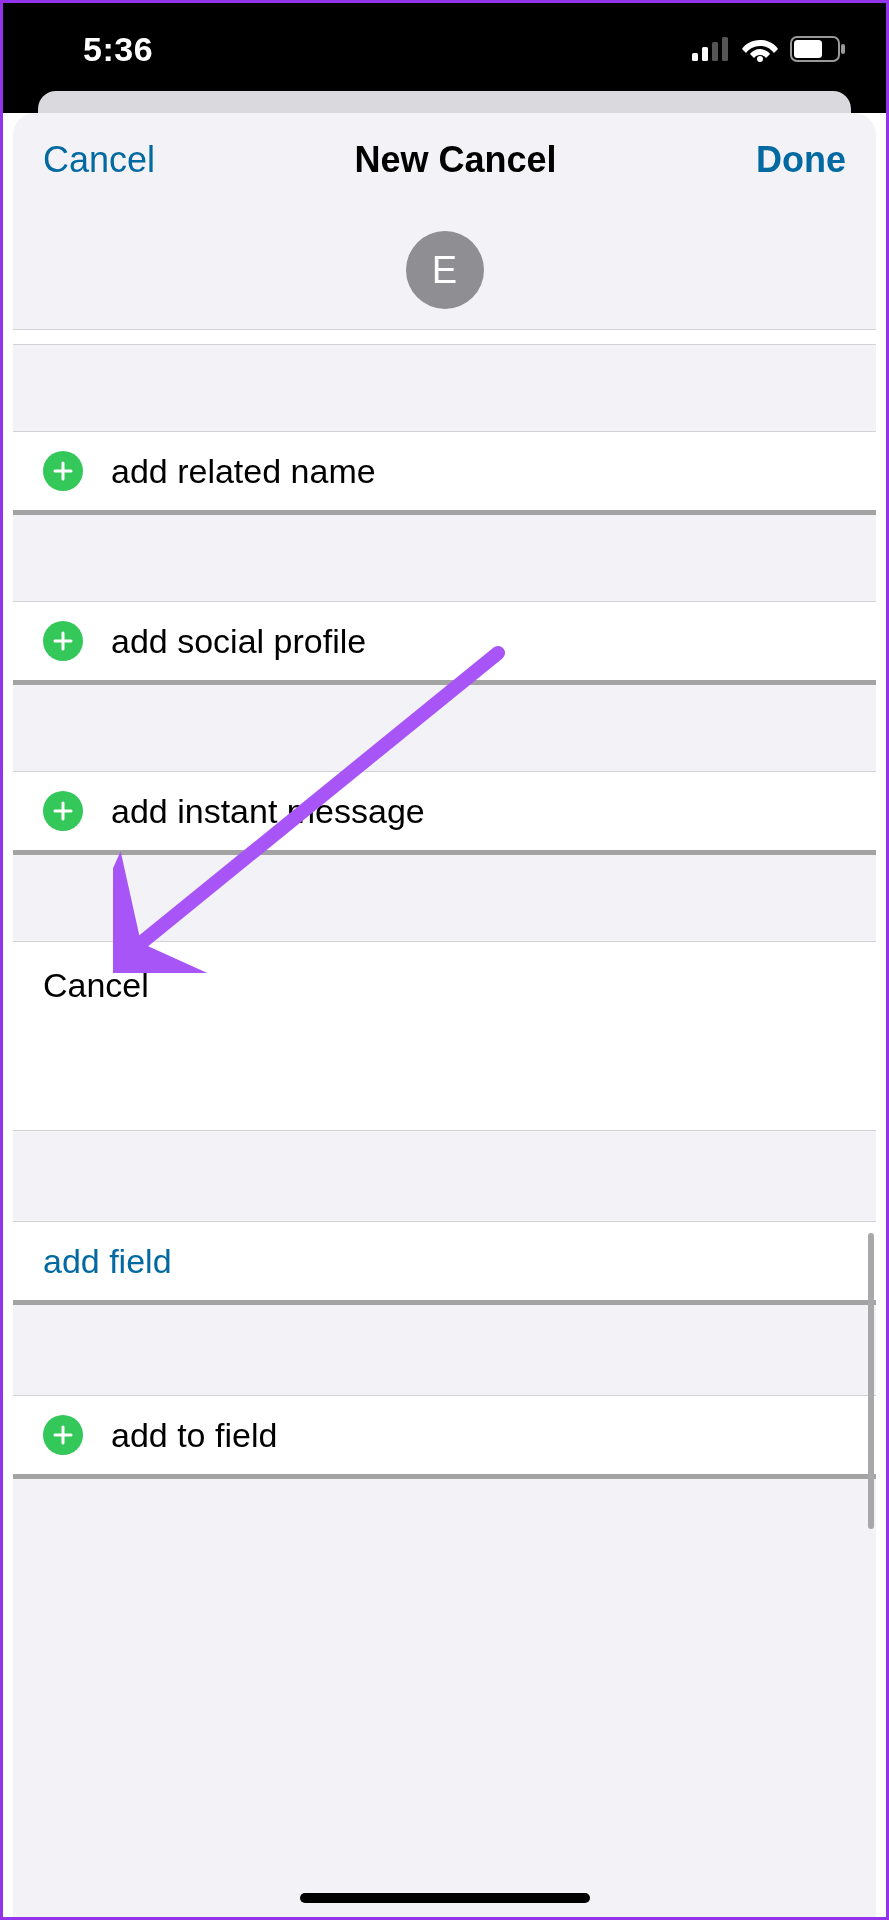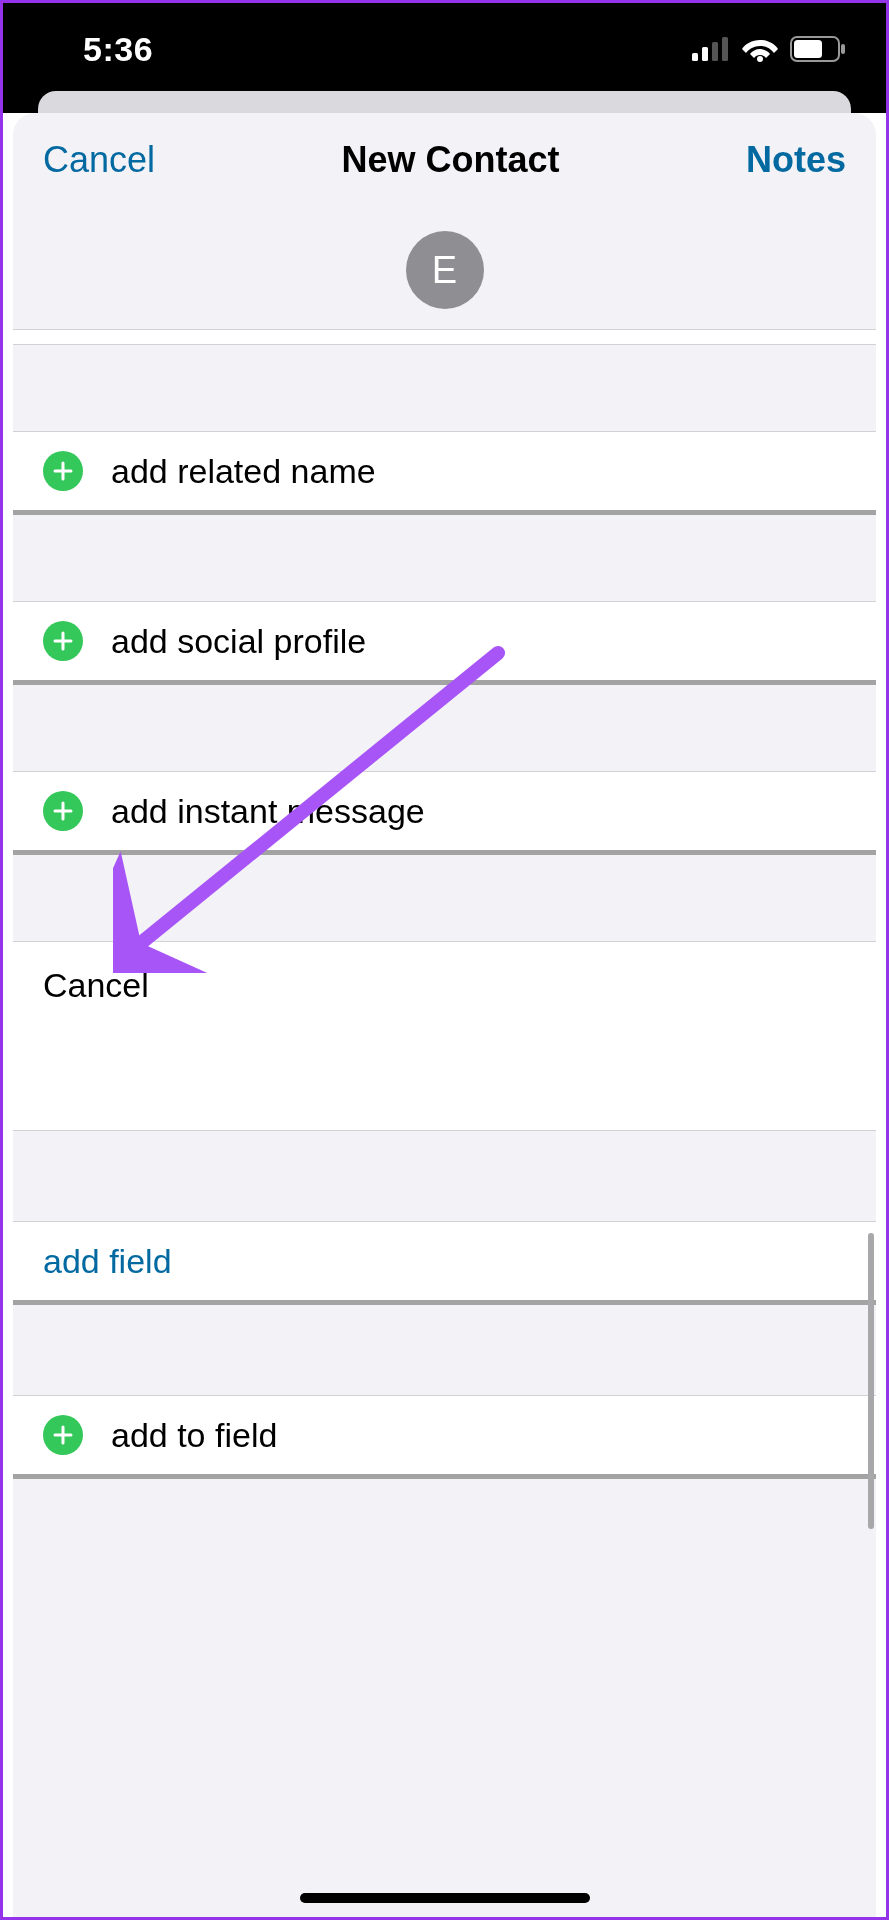--- a/index.html
+++ b/index.html
@@ -199,22 +199,22 @@
       <rect x="51" y="8" width="4" height="10" rx="2" fill="#fff" opacity="0.6"></rect>
     </svg>
   </div>
 </div>
 
 <div class="sheet-peek"></div>
 
 <div class="modal-sheet">
   <div class="modal-header">
     <button class="btn-link">Cancel</button>
-    <div class="modal-title">New Contact</div>
-    <button class="btn-link btn-done">Notes</button>
+    <div class="modal-title">New Cancel</div>
+    <button class="btn-link btn-done">Done</button>
   </div>
 
   <div class="avatar-wrap">
     <div class="avatar">
       <span>E</span>
     </div>
   </div>
 
   <div class="white-sliver"></div>
 

